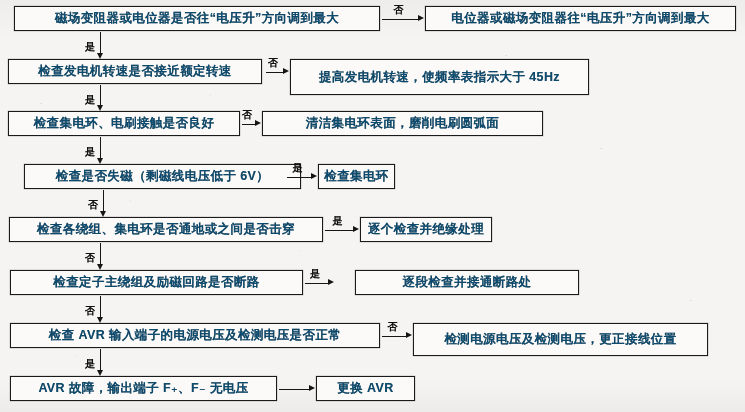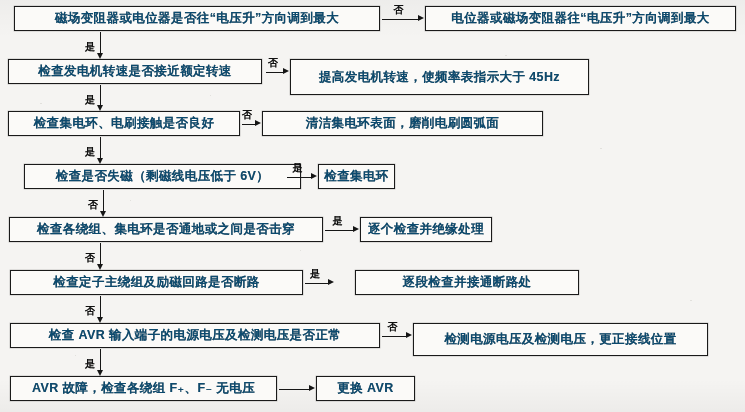--- a/index.html
+++ b/index.html
@@ -171,21 +171,21 @@
         <div class="lbl" style="left: 387.5px; top: 321.5px;">否</div>
         <div class="box right action" style="left: 413px; top: 323px; width: 295px; height: 33px;">
           <span>检测电源电压及检测电压，更正接线位置</span>
         </div>
         <div class="vconn" style="left: 100px; top: 349px; height: 22px;"></div>
         <div class="varrow" style="left: 97px; top: 370px;"></div>
         <div class="lbl" style="left: 85px; top: 359px;">是</div>
       </div>
       <div class="row">
         <div class="box question" style="left: 10px; top: 376px; width: 267px; height: 25px;">
-          <span>AVR 故障，检查各绕组 F₊、F₋ 无电压</span>
+          <span>AVR 故障，输出端子 F₊、F₋ 无电压</span>
         </div>
         <div class="hconn" style="left: 279px; top: 389px; width: 30px;"></div>
         <div class="harrow" style="left: 309px; top: 385px;"></div>
         <div class="box right action" style="left: 316px; top: 376px; width: 99px; height: 25px;">
           <span>更换 AVR</span>
         </div>
       </div>
     </div>
 <div class="speck" style="left: 40px; top: 103px; width: 2px; height: 1px;"></div>
     <div class="speck" style="left: 600px; top: 148px; width: 2px; height: 1px;"></div>

